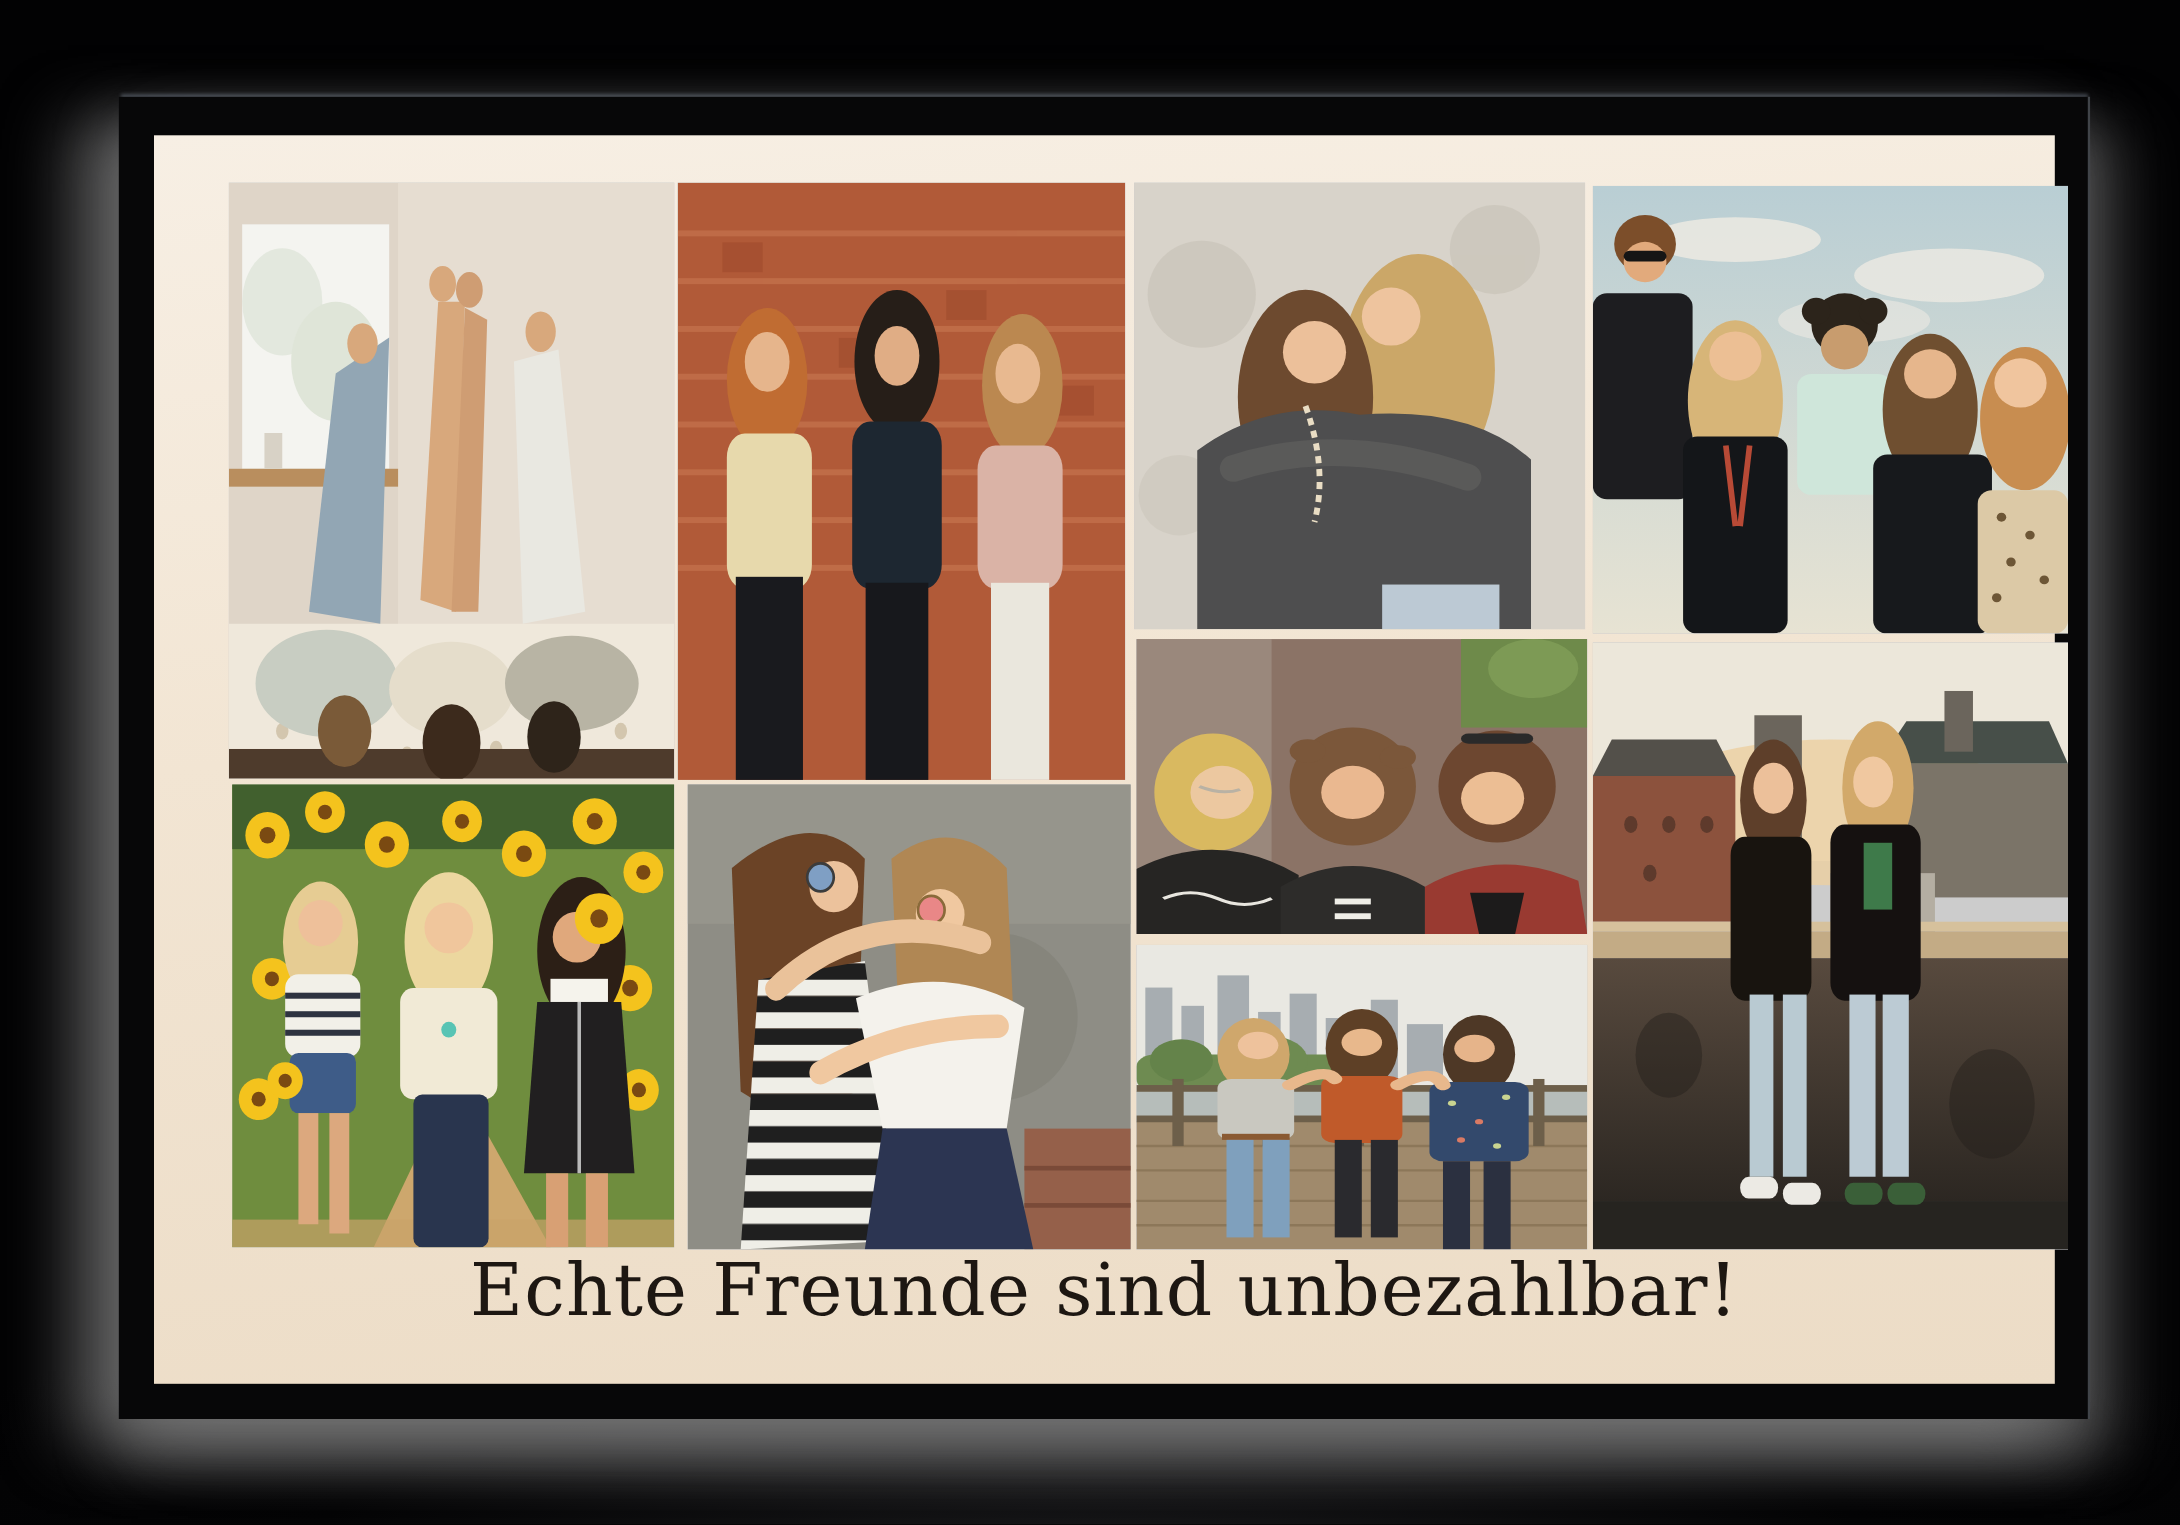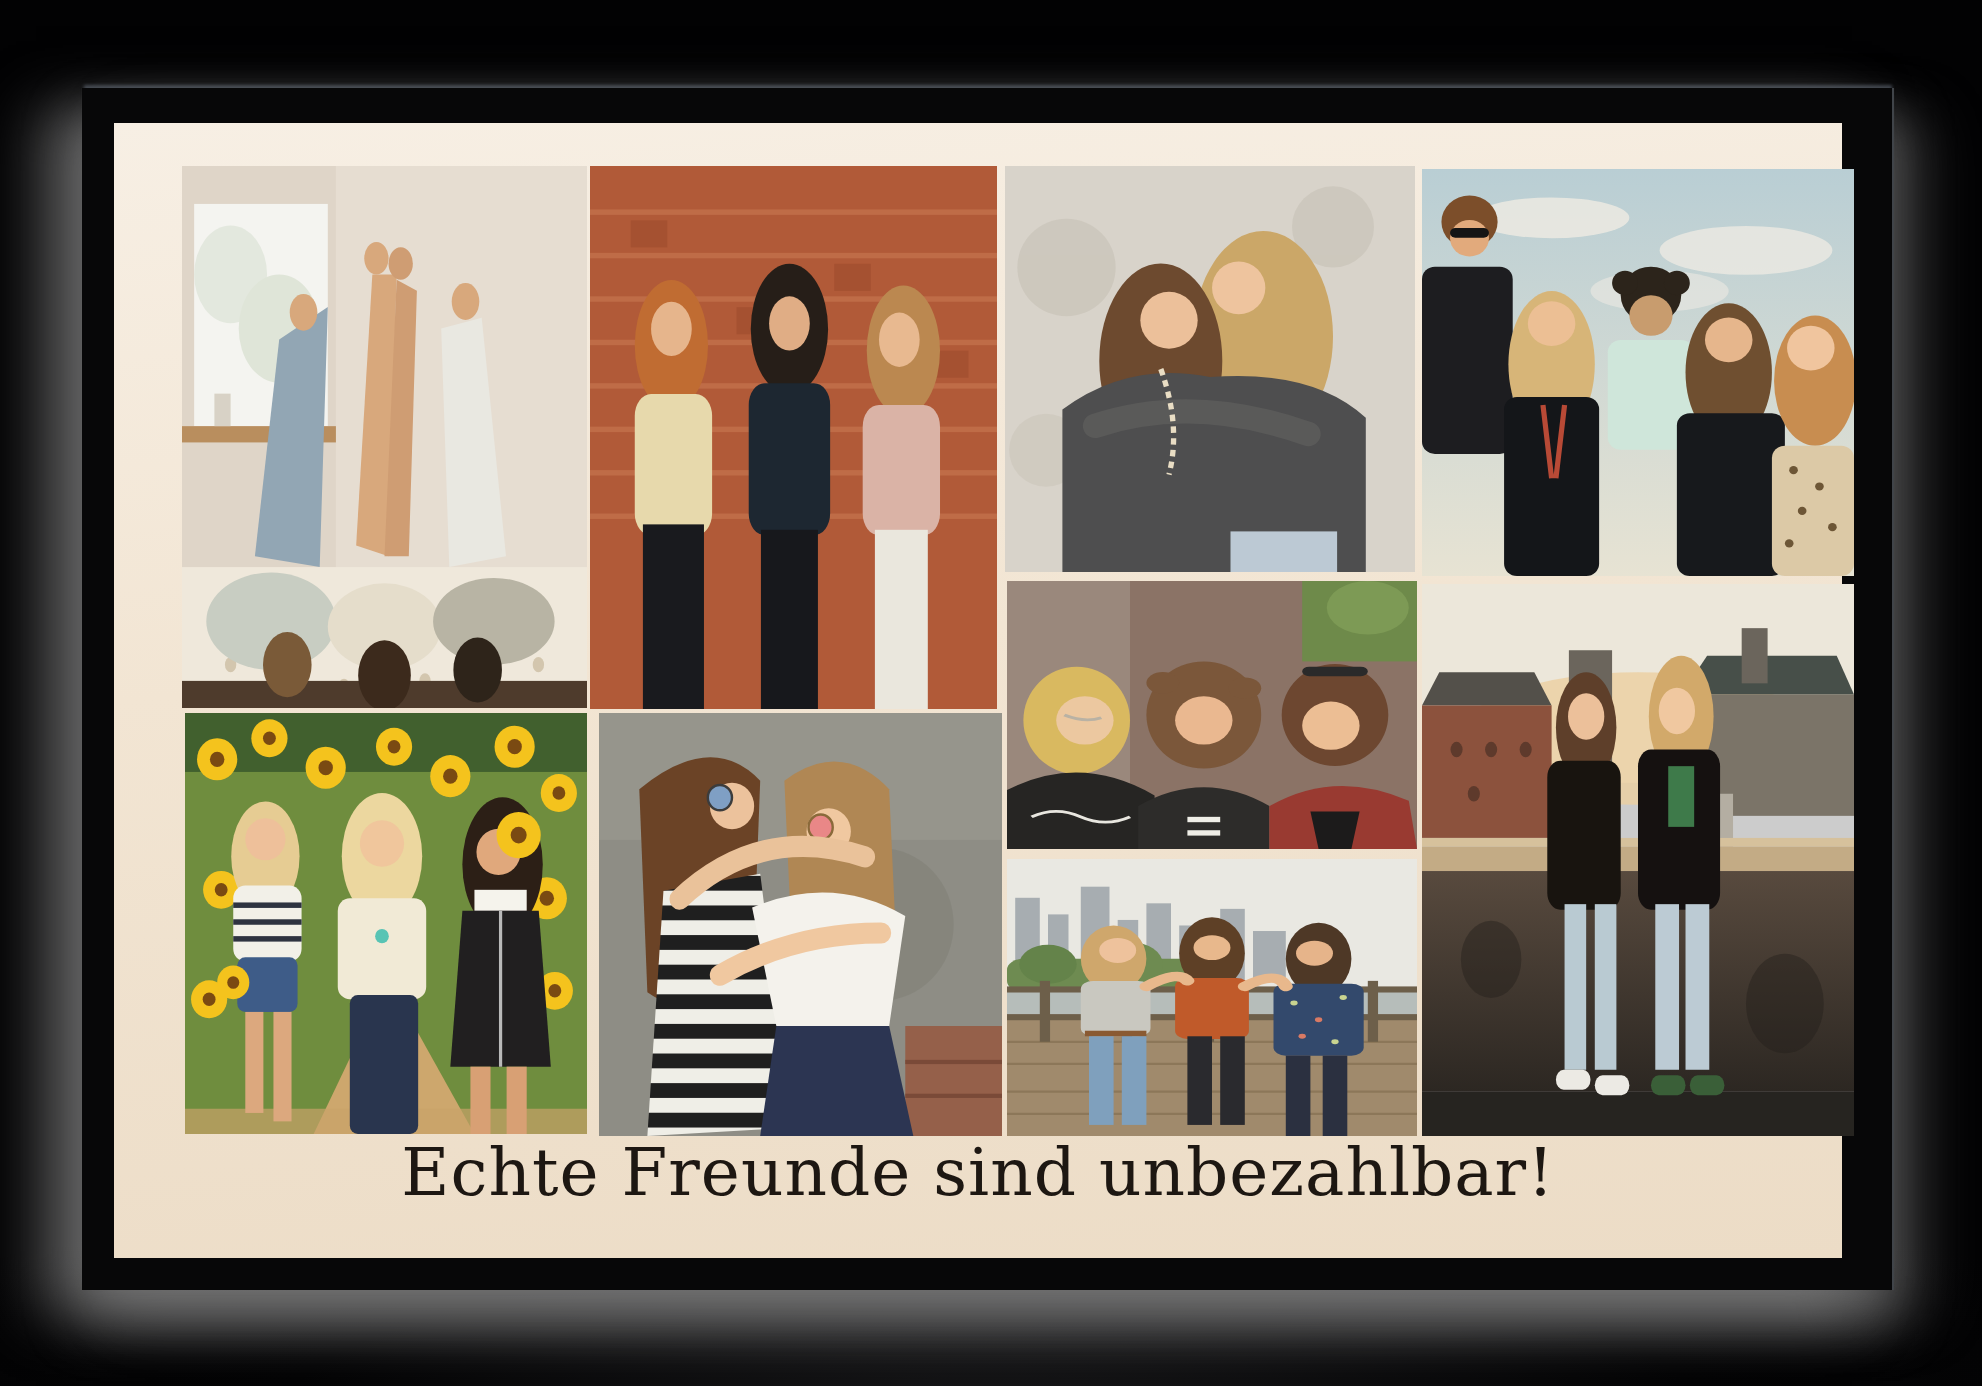--- a/index.html
+++ b/index.html
@@ -1,27 +1,27 @@
 <!DOCTYPE html>
 <html style="--background: #020203; --frame: #070708; --frame-edge-highlight: #707680; --mat: #f2e5d3; --caption-color: #1d1712; --shadow-gray: #949494;"><head>
 <meta charset="utf-8">
 <style>
   html,body{margin:0;padding:0;background:#020203;}
   body{width:1982px;height:1386px;position:relative;overflow:hidden;
        font-family:"DejaVu Serif", serif;}
   .scene{position:absolute;inset:0;background:
      radial-gradient(1200px 300px at 50% 103%, #1a1a1c 0%, #050506 60%, #020203 100%);}
-  .frame{position:absolute;left:82px;top:88px;width:1790px;height:1202px;
+  .frame{position:absolute;left:108px;top:88px;width:1790px;height:1202px;
      background:var(--frame,#070708);
      border-right:2px solid rgba(112,118,128,.55);
      box-shadow:
         0 -5px 3px -2px rgba(125,135,150,.45),
         -44px 22px 55px 2px rgba(148,148,148,.50),
         0 30px 48px 6px rgba(150,150,150,.45),
-        36px 28px 55px 0 rgba(120,120,120,.28); padding-left: 20px;}
+        36px 28px 55px 0 rgba(120,120,120,.28);}
   .mat{position:absolute;left:32px;top:35px;width:1728px;height:1135px;
      background:linear-gradient(175deg,#f7efe4 0%,var(--mat,#f2e5d3) 45%,#ecdcc6 100%);}
   .collage{position:absolute;left:28px;top:27px;width:1672px;height:970px;}
   .photo{position:absolute;overflow:hidden;background:#ccc;}
   .photo svg{display:block;width:100%;height:100%;}
   .p1{left:0;top:0;width:405px;height:542px;}
   .p2{left:408px;top:0;width:407px;height:543px;}
   .p3{left:823px;top:0;width:410px;height:406px;}
   .p4{left:1240px;top:3px;width:432px;height:407px;}
   .p5{left:3px;top:547px;width:402px;height:421px;}

